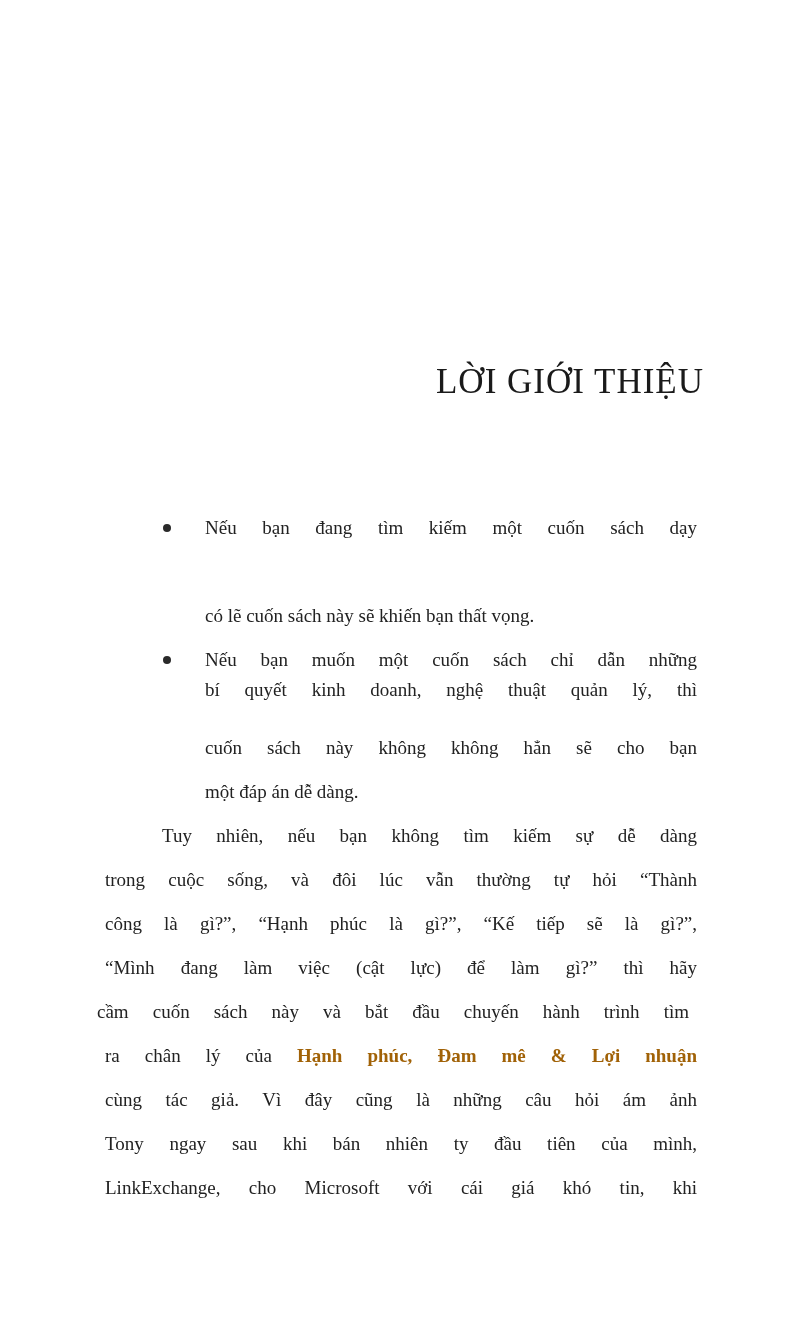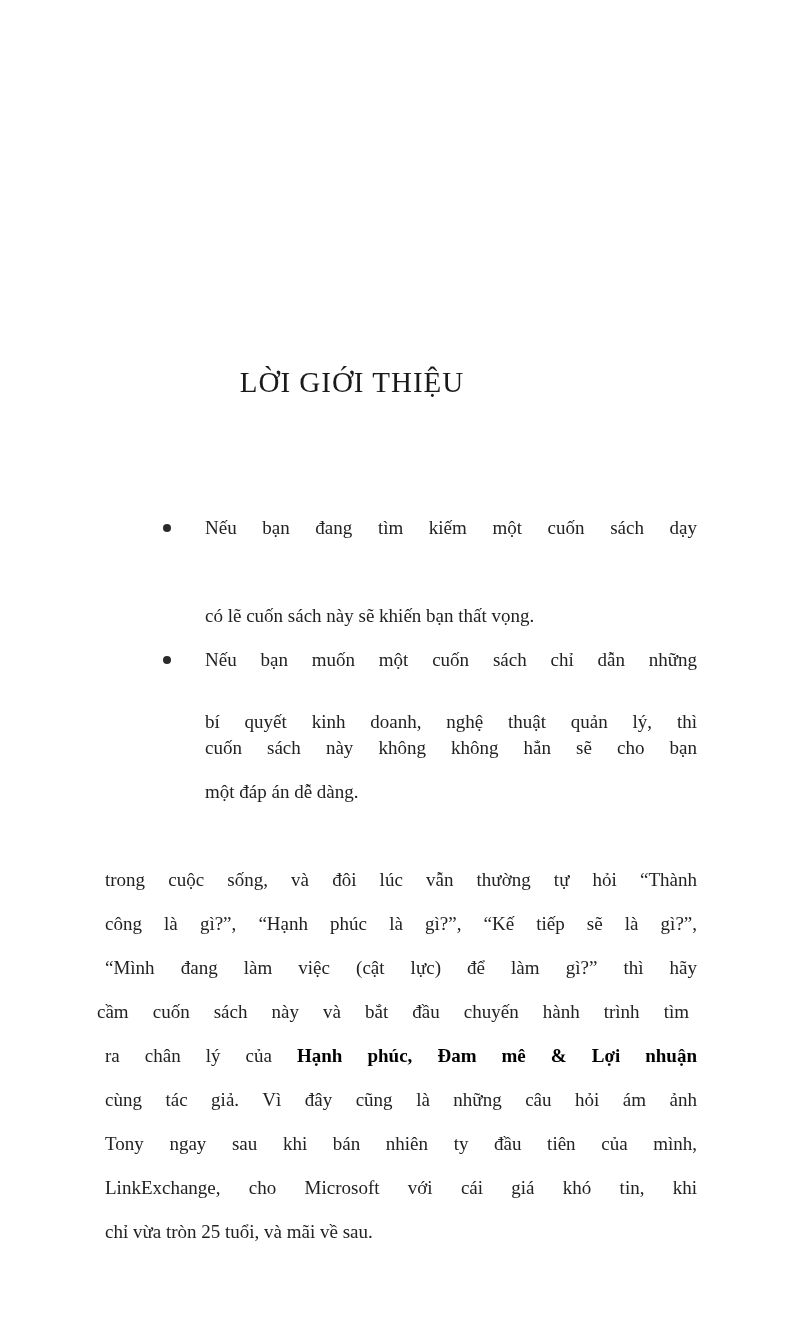--- a/index.html
+++ b/index.html
@@ -19,23 +19,23 @@
       position: absolute;
       left: 0; top: 0;
       width: 800px; height: 1331px;
       background: #ffffff;
     }
     .title {
       position: absolute;
       top: 362px;
       left: 0;
       width: 704px;
-      text-align: center;
+      text-align: right;
       font-family: "Liberation Serif", "DejaVu Serif", serif;
-      font-size: 29px;
+      font-size: 35px;
       letter-spacing: 1px;
       color: #1a1a1a;
       line-height: 40px;
     }
     .line {
       position: absolute;
       font-family: Liberation Serif, serif;
       font-size: 19px;
       line-height: 36px;
       white-space: nowrap;
@@ -48,45 +48,45 @@
     }
     .bullet-dot {
       position: absolute;
       width: 8px;
       height: 8px;
       border-radius: 50%;
       background: #2a2a2a;
     }
     .bold {
       font-weight: bold;
-      color: #000000;
+      color: #a16207;
     }
   </style>
 </head>
 <body>
 
 <div class="page">
 
   <div class="title">LỜI GIỚI THIỆU</div>
 
   <div class="bullet-dot" style="left:163px; top:524px;"></div>
   <div class="line" style="left:205px; top:510px; width:492px;">Nếu bạn đang tìm kiếm một cuốn sách dạy</div>
   <div class="line last" style="left:205px; top:598px; width:492px;">có lẽ cuốn sách này sẽ khiến bạn thất vọng.</div>
 
   <div class="bullet-dot" style="left:163px; top:656px;"></div>
   <div class="line" style="left:205px; top:642px; width:492px;">Nếu bạn muốn một cuốn sách chỉ dẫn những</div>
-  <div class="line" style="left:205px; top:704px; width:492px;">bí quyết kinh doanh, nghệ thuật quản lý, thì</div>
+  <div class="line" style="left:205px; top:672px; width:492px;">bí quyết kinh doanh, nghệ thuật quản lý, thì</div>
   <div class="line" style="left:205px; top:730px; width:492px;">cuốn sách này không không hẳn sẽ cho bạn</div>
   <div class="line last" style="left:205px; top:774px; width:492px;">một đáp án dễ dàng.</div>
 
+  <div class="line" style="left:162px; top:818px; width:535px;">Tuy nhiên, nếu bạn không tìm kiếm sự dễ dàng</div>
   <div class="line" style="left:105px; top:862px; width:592px;">trong cuộc sống, và đôi lúc vẫn thường tự hỏi “Thành</div>
   <div class="line" style="left:105px; top:906px; width:592px;">công là gì?”, “Hạnh phúc là gì?”, “Kế tiếp sẽ là gì?”,</div>
   <div class="line" style="left:105px; top:950px; width:592px;">“Mình đang làm việc (cật lực) để làm gì?” thì hãy</div>
   <div class="line" style="left:97px; top:994px; width:592px;">cầm cuốn sách này và bắt đầu chuyến hành trình tìm</div>
   <div class="line" style="left:105px; top:1038px; width:592px;">
     <span>ra chân lý của </span><span class="bold">Hạnh phúc, Đam mê &amp; Lợi nhuận</span>
   </div>
   <div class="line" style="left:105px; top:1082px; width:592px;">cùng tác giả. Vì đây cũng là những câu hỏi ám ảnh</div>
   <div class="line" style="left:105px; top:1126px; width:592px;">Tony ngay sau khi bán nhiên ty đầu tiên của mình,</div>
   <div class="line" style="left:105px; top:1170px; width:592px;">LinkExchange, cho Microsoft với cái giá khó tin, khi</div>
-  <div class="line last" style="left:105px; top:1214px; width:592px;">chỉ vừa tròn 25 tuổi, và mãi về sau.</div>
 
 </div>
 
 </body></html>

